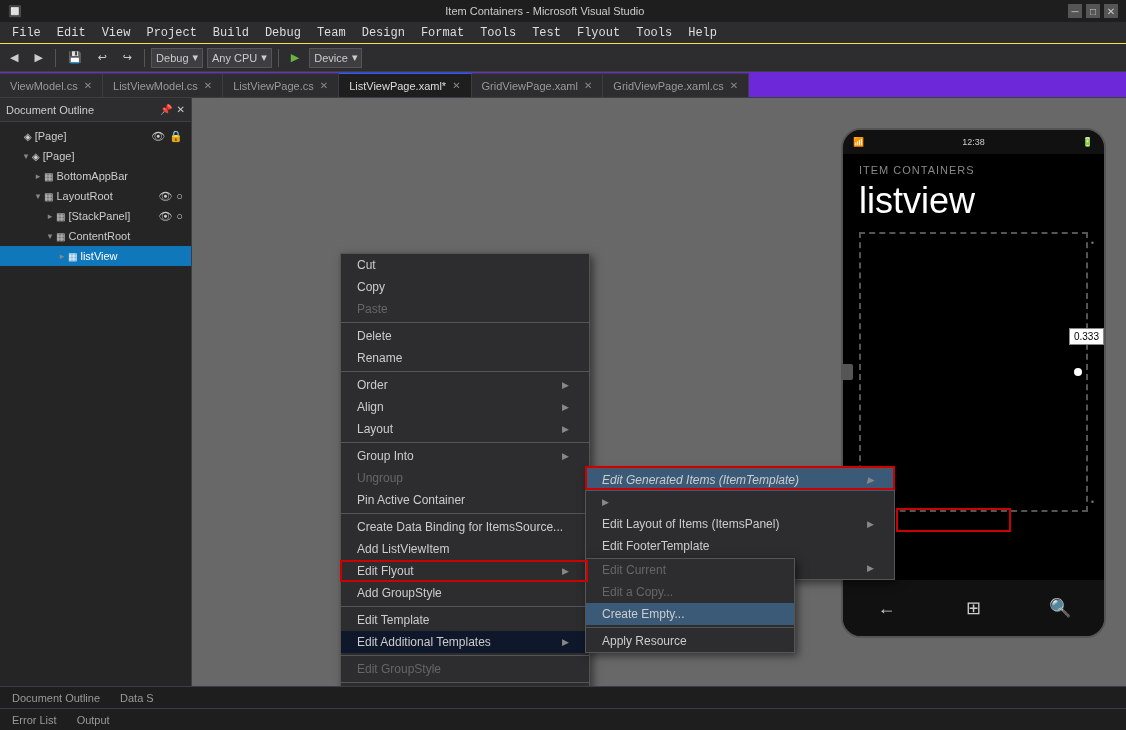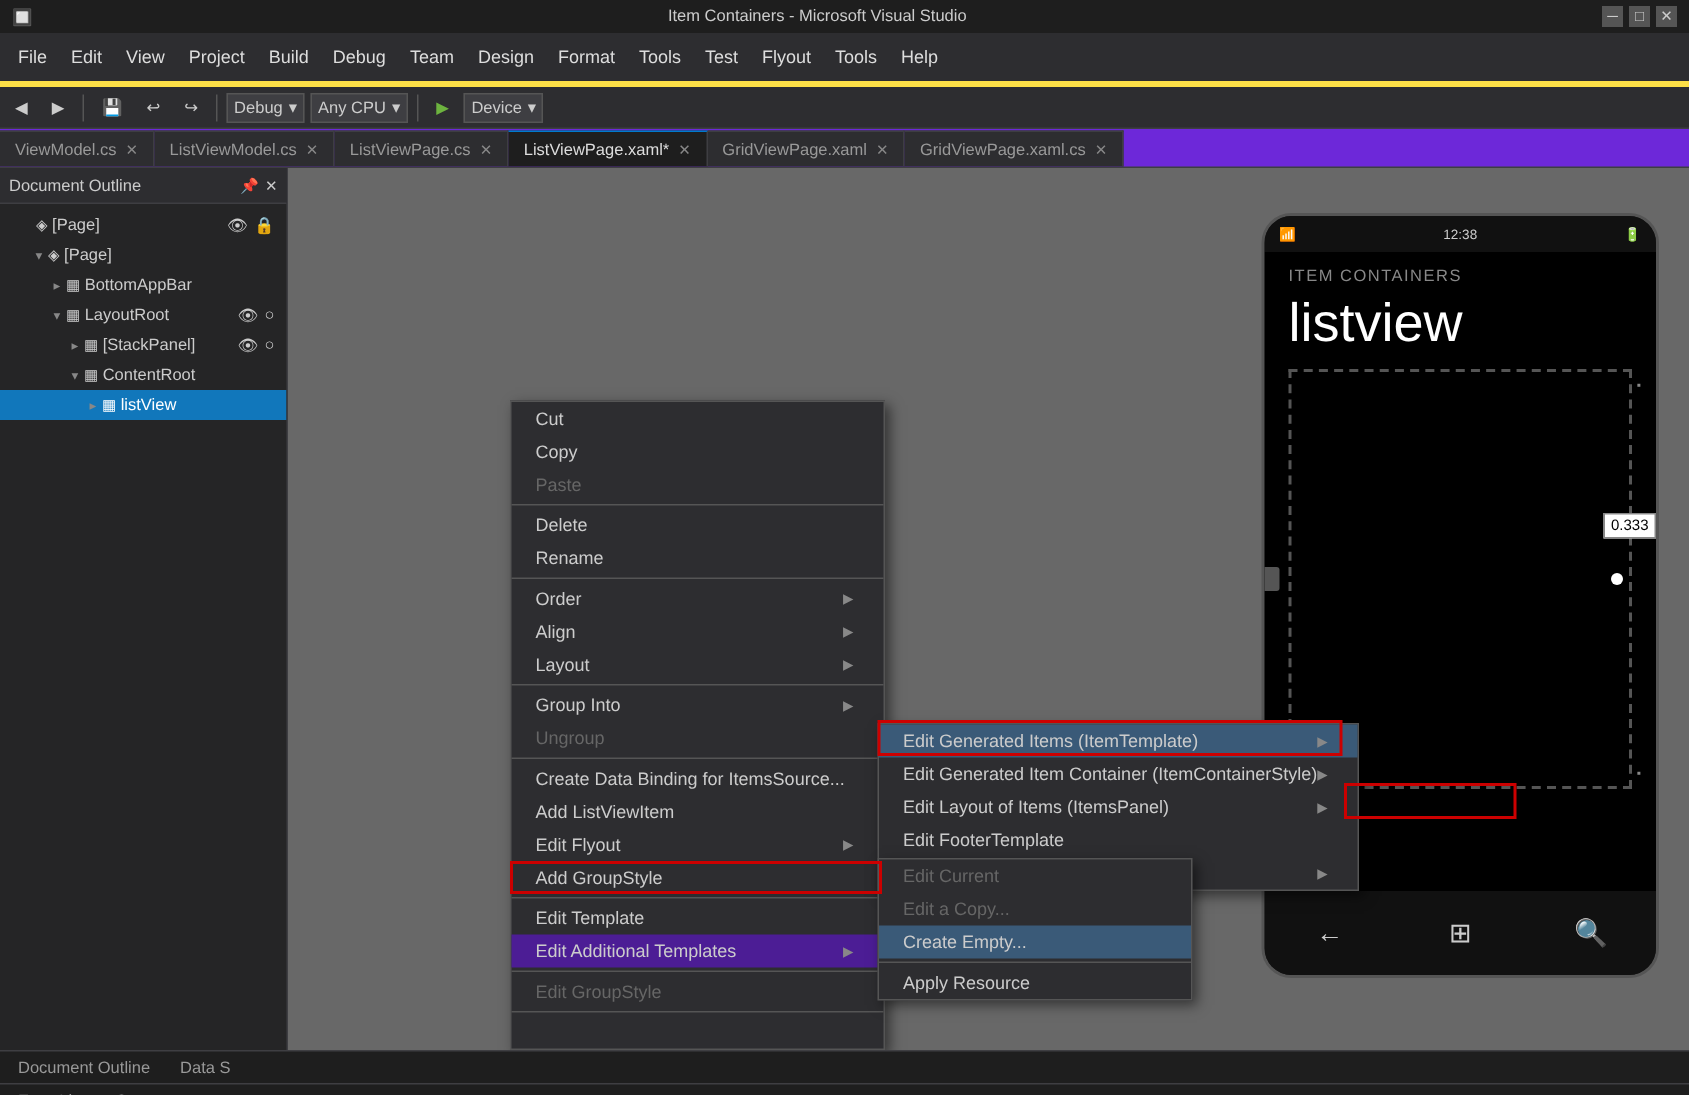--- a/index.html
+++ b/index.html
@@ -23,26 +23,27 @@
       padding: 0 8px;
       color: #ccc;
       font-size: 11px;
     }
     .title-bar-title { flex: 1; text-align: center; }
     .title-bar-controls { display: flex; gap: 4px; }
     .title-bar-btn { width: 14px; height: 14px; background: #555; font-size: 10px; display: flex; align-items: center; justify-content: center; cursor: pointer; }
 
     
     .menu-bar {
-      height: 36px;
+      height: 22px;
       background: #2d2d30;
       display: flex;
       align-items: center;
       padding: 0 4px;
-      border-bottom: 4px solid #fde047;
+      border-bottom: 1px solid #fde047;
+      font-family: Liberation Mono, monospace;
     }
     .menu-item {
       padding: 2px 8px;
       cursor: pointer;
       color: #ddd;
       font-size: 12px;
     }
 
     
     .toolbar {
@@ -539,60 +540,62 @@
         <span class="ctx-arrow">▶</span>
       </div>
       <div class="ctx-sep"></div>
       <div class="ctx-item">
         <span class="ctx-item-label">Group Into</span>
         <span class="ctx-arrow">▶</span>
       </div>
       <div class="ctx-item disabled">
         <span class="ctx-item-label">Ungroup</span>
       </div>
+      <div class="ctx-item">
+        <span class="ctx-item-label">Pin Active Container</span>
+      </div>
       <div class="ctx-sep"></div>
       <div class="ctx-item">
         <span class="ctx-item-label">Create Data Binding for ItemsSource...</span>
       </div>
       <div class="ctx-item">
         <span class="ctx-item-label">Add ListViewItem</span>
       </div>
       <div class="ctx-item">
         <span class="ctx-item-label">Edit Flyout</span>
         <span class="ctx-arrow">▶</span>
       </div>
       <div class="ctx-item">
         <span class="ctx-item-label">Add GroupStyle</span>
       </div>
       <div class="ctx-sep"></div>
       <div class="ctx-item">
         <span class="ctx-item-label">Edit Template</span>
       </div>
-      <div class="ctx-item" style="background:#4c1d95;">
+      <div class="ctx-item" style="background:#0f172a;">
         <span class="ctx-item-label">Edit Additional Templates</span>
         <span class="ctx-arrow">▶</span>
       </div>
       <div class="ctx-sep"></div>
       <div class="ctx-item disabled">
         <span class="ctx-item-label">Edit GroupStyle</span>
       </div>
       <div class="ctx-sep"></div>
       <div class="ctx-item">
         
       </div>
 
     </div>
 
     <div class="submenu-1">
-      <div class="ctx-item" style="background:#3a5a78;">
+      <div class="ctx-item" style="background:#3a5a78;font-style:italic;">
         <span class="ctx-item-label">Edit Generated Items (ItemTemplate)</span>
         <span class="ctx-arrow">▶</span>
       </div>
       <div class="ctx-item">
-        <span class="ctx-item-label">Edit Generated Item Container (ItemContainerStyle)</span>
         <span class="ctx-arrow">▶</span>
       </div>
       <div class="ctx-item">
         <span class="ctx-item-label">Edit Layout of Items (ItemsPanel)</span>
         <span class="ctx-arrow">▶</span>
       </div>
       <div class="ctx-item">
         <span class="ctx-item-label">Edit FooterTemplate</span>
       </div>
       <div class="ctx-item">

